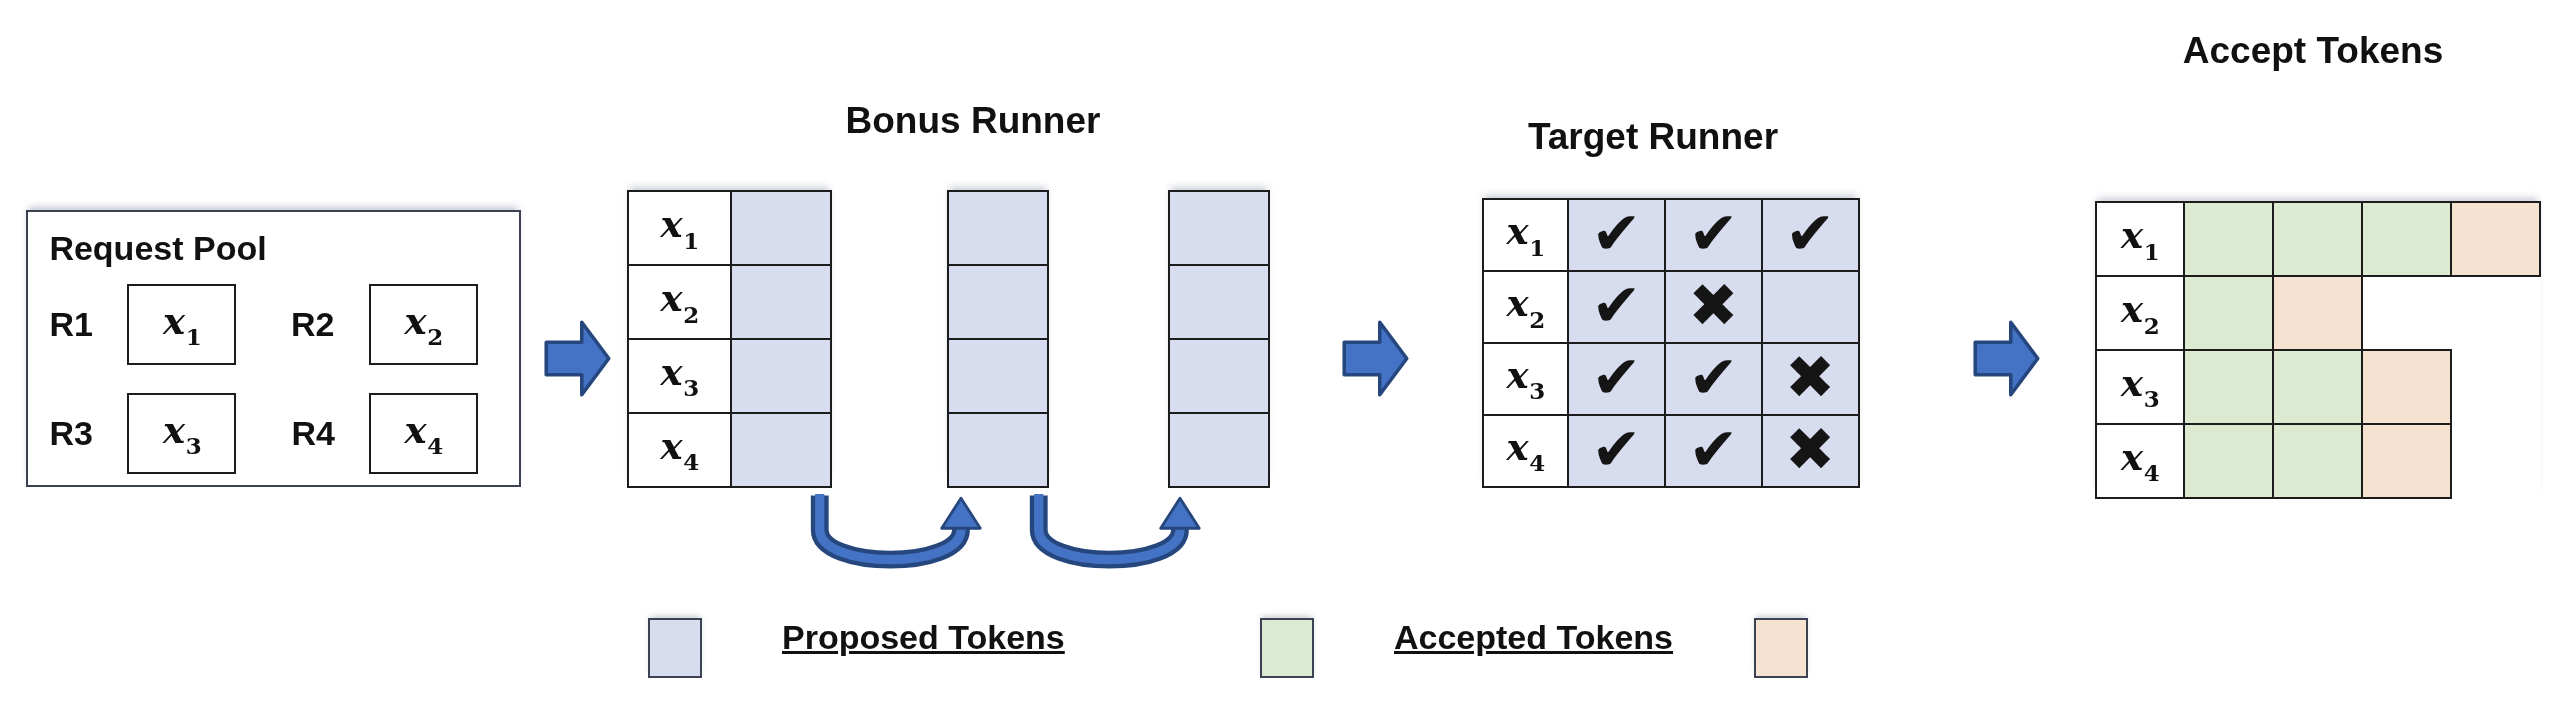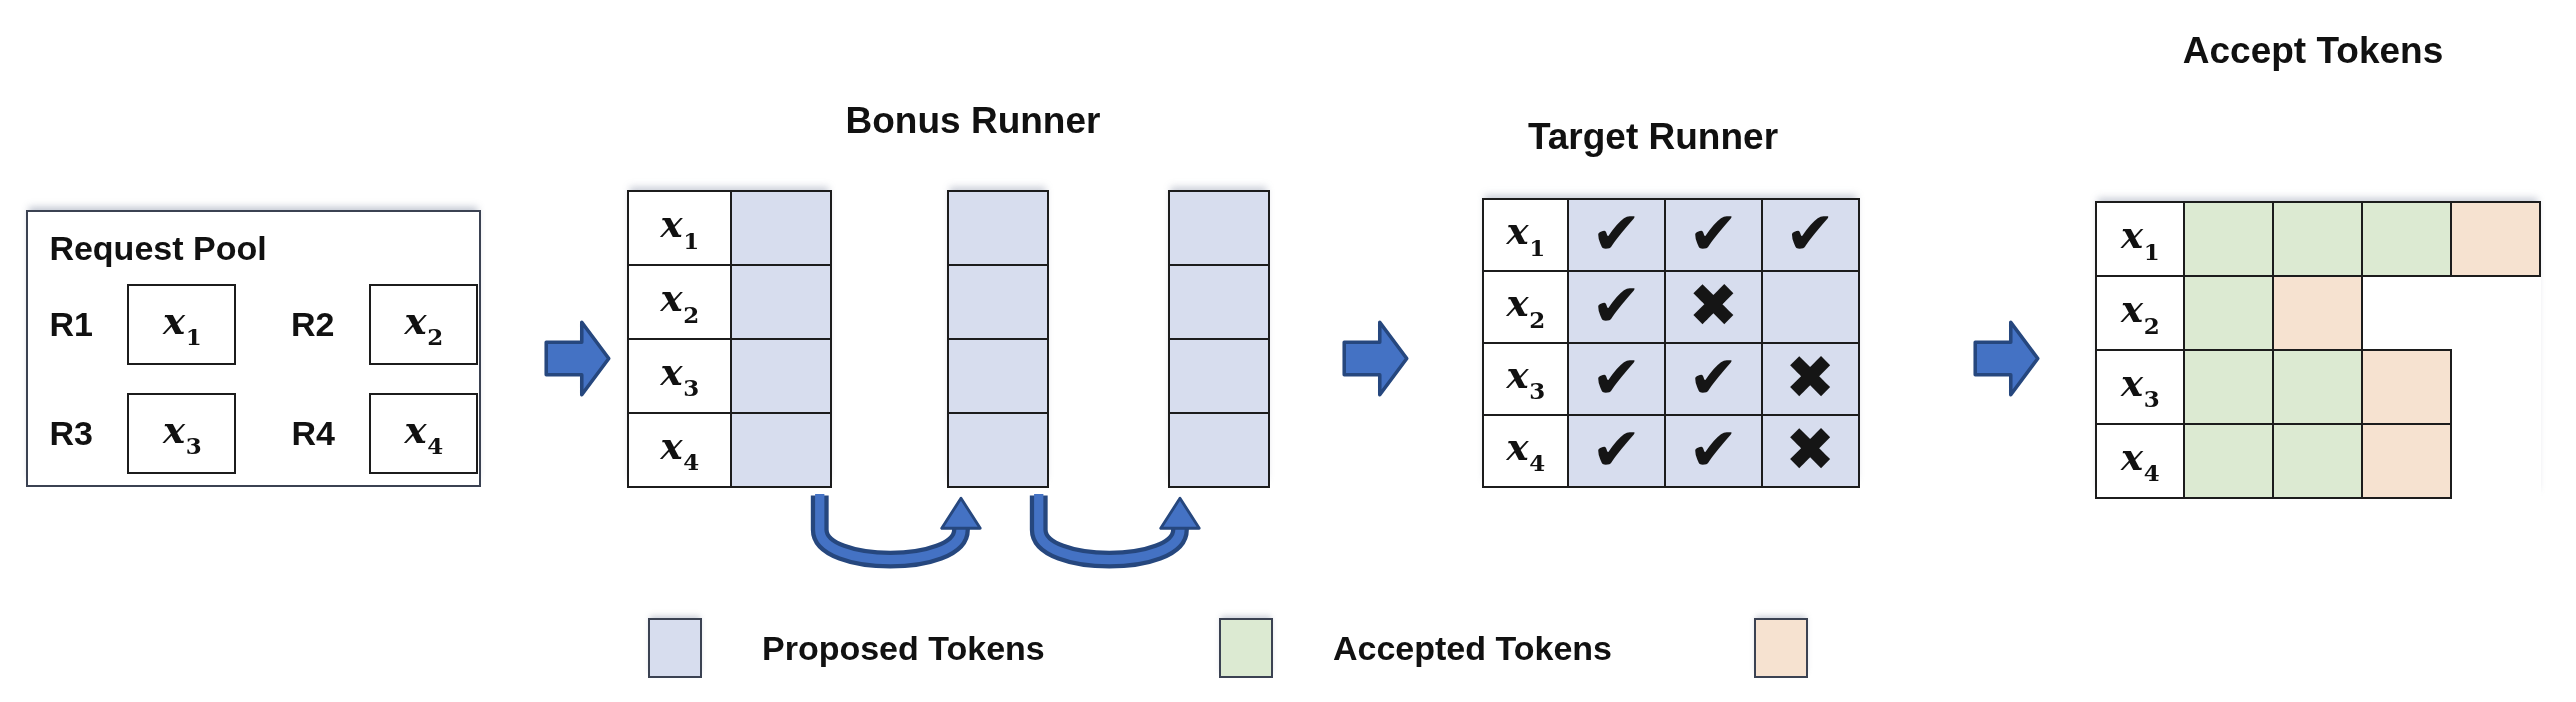--- a/index.html
+++ b/index.html
@@ -2,21 +2,21 @@
 <html style="--proposed-fill: #d7ddee; --accepted-fill: #dcead2; --bonus-fill: #f6e2d0; --arrow-fill: #4472c4; --arrow-outline: #26477e; --grid-border: #1c1c1c; --box-border: #3b4252;font-size:11.4px"><head>
 <meta charset="utf-8">
 <style>
   html,body{margin:0;padding:0;background:#ffffff;}
   .stage{
     position:relative; width:2576px; height:703px; background:#ffffff;
     font-family:"Liberation Sans", sans-serif; color:#111; overflow:hidden;
   }
   
   #request-pool{
-    position:absolute; left:26px; top:210px; width:455px; height:277px;
+    position:absolute; left:26px; top:210px; width:495px; height:277px;
     border:2.9px solid var(--box-border); background:#fff; box-sizing:border-box;
     box-shadow:0 -6.4px 7.1px -2.9px rgba(120,130,155,.45);
   }
   .rp-title{position:absolute; left:21.4px; top:17px; font-size:34px; font-weight:600;}
   .rp-item{position:absolute; display:flex; align-items:center; gap:34px; height:83px;}
   .rp-item:nth-child(1){left:21.4px; top:71px;}
   .rp-item:nth-child(2){left:263px; top:71px;}
   .rp-item:nth-child(3){left:21.4px; top:180px;}
   .rp-item:nth-child(4){left:263px; top:180px;text-align:right;}
   .rp-label{font-size:34px; font-weight:600; min-width:44px;}
@@ -59,23 +59,23 @@
   .flow-arrow{position:absolute; width:69px; height:81px; overflow:visible;}
   #flow-arrow-1{left:543px; top:318px;}
   #flow-arrow-2{left:1341px; top:318px;}
   #flow-arrow-3{left:1972px; top:318px;}
   .block-arrow-shape{fill:var(--arrow-fill); stroke:var(--arrow-outline); stroke-width:5; stroke-linejoin:round;}
   #loop-arrows{position:absolute; left:778px; top:494px; width:443px; height:107px; overflow:visible;}
   .loop-outline{fill:none; stroke:var(--arrow-outline); stroke-width:25;}
   .loop-fill{fill:none; stroke:var(--arrow-fill); stroke-width:13;}
   .loop-head{fill:var(--arrow-fill); stroke:var(--arrow-outline); stroke-width:4; stroke-linejoin:round;}
   
-  .legend-item{position:absolute; top:618px; display:flex; align-items:center; gap:60px;}
+  .legend-item{position:absolute; top:618px; display:flex; gap:80px;text-decoration:underline;}
   #legend-item-1{left:648px;}
-  #legend-item-2{left:1181px;padding-left:38px;}
+  #legend-item-2{left:1222px;padding-left:38px;}
   #legend-item-3{left:1754px;}
   .swatch{width:54px; height:60px; border:2.9px solid var(--box-border); box-sizing:border-box;
     box-shadow:0 -4.3px 5.7px -2.1px rgba(120,130,155,.4);}
   .swatch-proposed{background:var(--proposed-fill);}
   .swatch-accepted{background:var(--accepted-fill);}
   .swatch-bonus{background:var(--bonus-fill);}
   .legend-label{font-size:34px; font-weight:600; white-space:nowrap;}
 </style>
 </head>
 <body>

